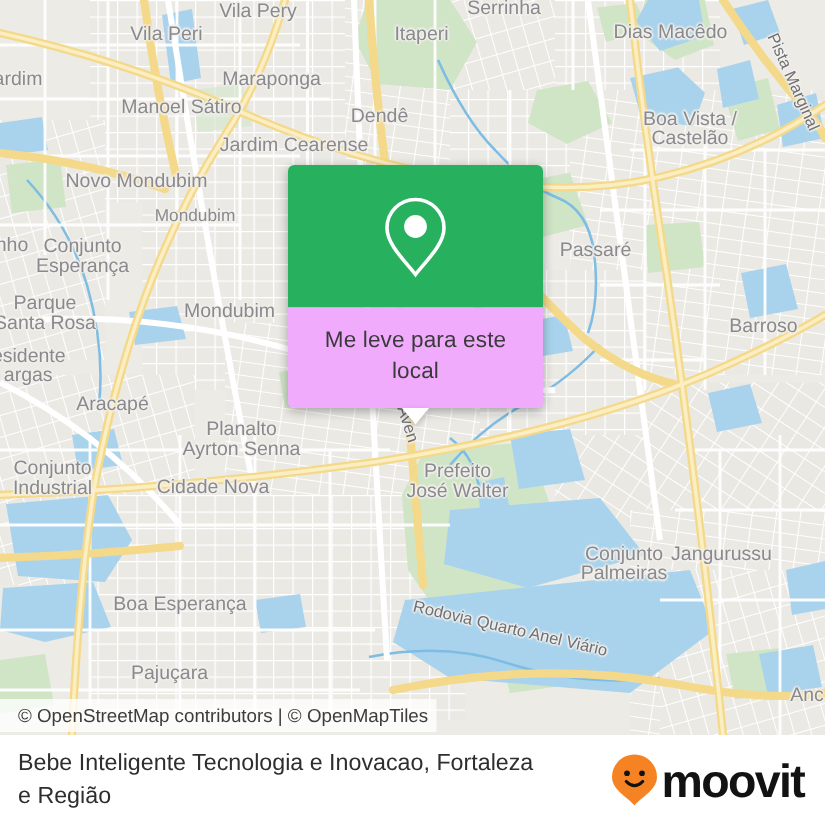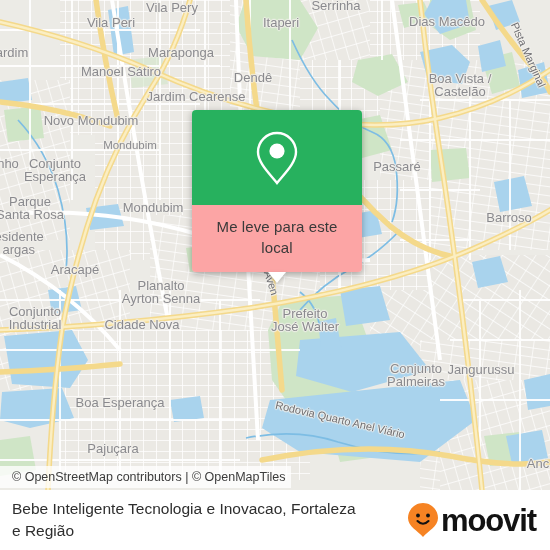--- a/index.html
+++ b/index.html
@@ -48,21 +48,21 @@
     box-shadow:0 2px 7px rgba(0,0,0,0.32);
     overflow:visible;
     z-index:30;
   }
   #popup-head {
     height:95px;
     border-radius:4px 4px 0 0;
     display:flex; align-items:center; justify-content:center;
   }
   #popup-body {
-    background:#fca5a5;
+    background:#f0abfc;
     border-radius:0 0 4px 4px;
     padding:11px 14px 14px 14px;
     text-align:center;
   }
   #popup-text {
     color:#3a3a3a;
     font-size:15px;
     line-height:21px;
     letter-spacing:0.1px;
   }

